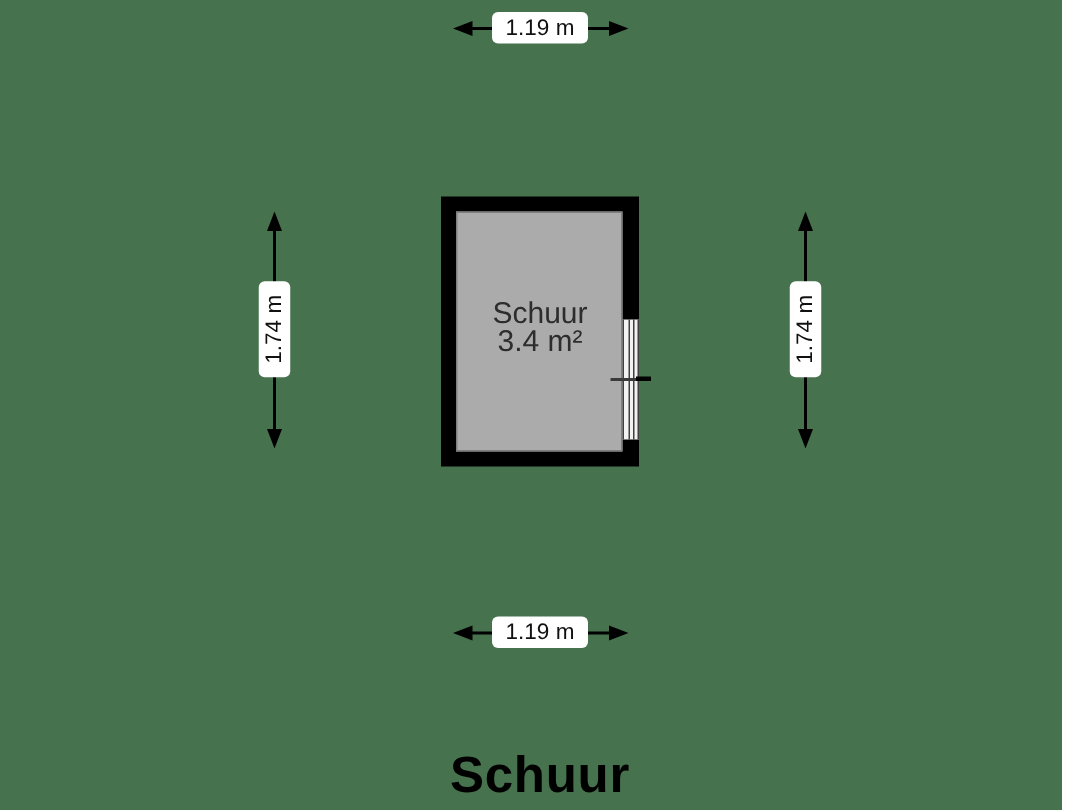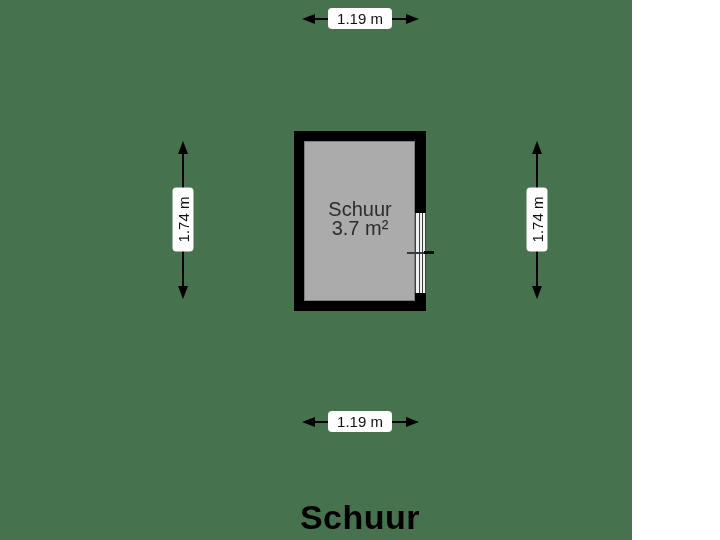--- a/index.html
+++ b/index.html
@@ -8,21 +8,21 @@
     --floor:#ababab;
     --dimension-line:#000000;
     --label-background:#ffffff;
     --label-text:#111111;
     --room-text:#2d2d2d;
   }
   *{margin:0;padding:0;box-sizing:border-box;}
   html,body{width:720px;height:540px;overflow:hidden;}
   body{font-family:"Liberation Sans", sans-serif;}
   .canvas{
-    position:relative;width:632px;height:540px;
+    position:relative;width:708px;height:540px;
     background:var(--background);
   }
   
   .dline{position:absolute;background:var(--dimension-line);}
   .ah{position:absolute;width:0;height:0;}
   .ah-left{border-top:5px solid transparent;border-bottom:5px solid transparent;border-right:13px solid var(--dimension-line);}
   .ah-right{border-top:5px solid transparent;border-bottom:5px solid transparent;border-left:13px solid var(--dimension-line);}
   .ah-up{border-left:5px solid transparent;border-right:5px solid transparent;border-bottom:13px solid var(--dimension-line);}
   .ah-down{border-left:5px solid transparent;border-right:5px solid transparent;border-top:13px solid var(--dimension-line);}
   .dim-label{
@@ -85,21 +85,21 @@
 
   <div class="dline" style="left:536px;top:150px;width:2px;height:140px;"></div>
   <div class="ah ah-up" style="left:532px;top:141px;"></div>
   <div class="ah ah-down" style="left:532px;top:286px;"></div>
   <div class="dim-label vert" style="left:505px;top:209px;">1.74 m</div>
 
   <div class="room">
     <div class="floor"></div>
     <div class="room-label">
       <div>Schuur</div>
-      <div>3.7 m²</div>
+      <div>3.4 m²</div>
     </div>
     <div class="window">
       <div class="pane p0"></div>
       <div class="pane p1"></div>
       <div class="pane p2"></div>
       <div class="pane p3"></div>
     </div>
     <div class="win-marker-a"></div>
     <div class="win-marker-b"></div>
   </div>

